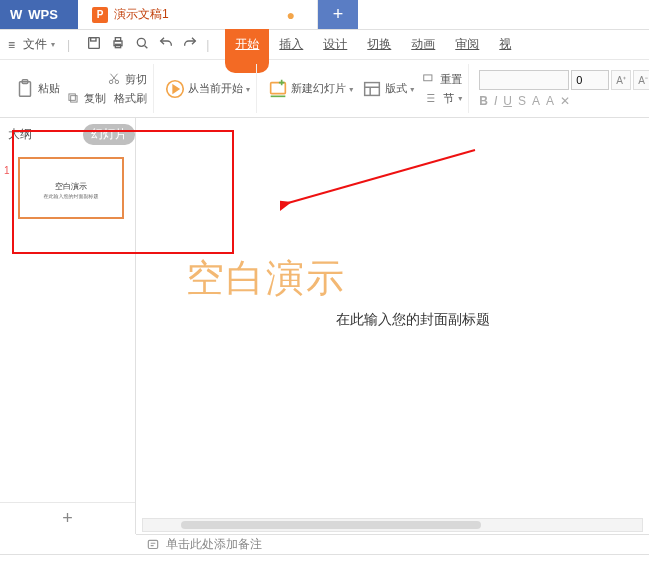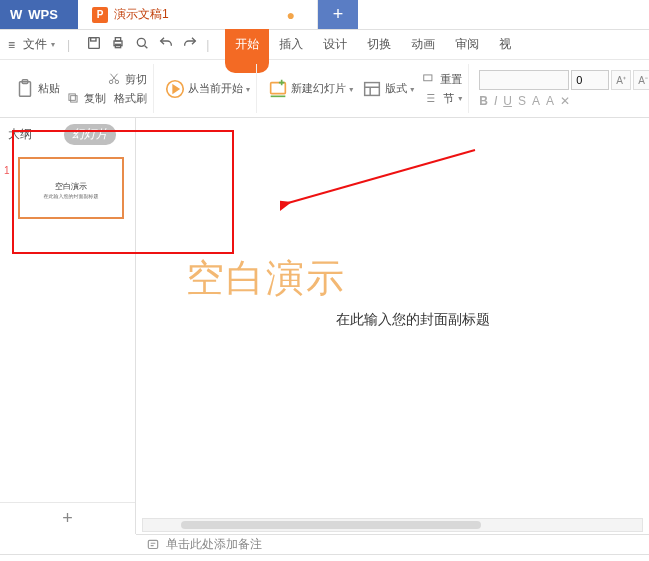--- a/index.html
+++ b/index.html
@@ -13,21 +13,21 @@
 .doc-tab .name { color: #c2410c; }
 .doc-tab .dot { position: absolute; right: 22px; color: #f3a54a; font-size: 14px; }
 .new-tab { width: 40px; background: #5a7dc4; color: #fff; display: flex; align-items: center; justify-content: center; font-size: 18px; }
 
 .menubar { height: 30px; display: flex; align-items: center; padding: 0 8px; border-bottom: 1px solid #e8e8e8; gap: 4px; color: #555; }
 .menubar .file-btn { display: flex; align-items: center; gap: 4px; padding: 0 4px; }
 .menubar .qat { display: flex; align-items: center; gap: 8px; margin-left: 8px; color: #666; }
 .menubar .qat svg { width: 16px; height: 16px; }
 .menubar .sep { color: #ccc; margin: 0 4px; }
 .menubar .tabs { display: flex; gap: 0; margin-left: 8px; }
-.menubar .tab { padding: 20px 10px; cursor: pointer; }
+.menubar .tab { padding: 20px 10px; cursor: pointer; text-decoration: underline; }
 .menubar .tab.active { background: #f36a24; color: #fff; border-radius: 10px; }
 .menubar .tab.cut { overflow: hidden; }
 
 .toolbar { height: 58px; border-bottom: 1px solid #e0e0e0; display: flex; align-items: stretch; padding: 4px 8px; gap: 4px; color: #555; }
 .tool-group { display: flex; flex-direction: column; align-items: center; justify-content: center; padding: 0 6px; border-right: 1px solid #eee; }
 .tool-group:last-child { border-right: none; }
 .tool-big { display: flex; flex-direction: row; align-items: center; gap: 2px; }
 .tool-big svg { width: 22px; height: 22px; }
 .tool-big .lbl { font-size: 11px; white-space: nowrap; }
 .tool-col { display: flex; flex-direction: column; gap: 4px; font-size: 11px; align-items: flex-end; }
@@ -36,23 +36,23 @@
 .font-ctrl { display: flex; flex-direction: column; gap: 4px; }
 .font-ctrl .row1 { display: flex; gap: 2px; }
 .font-ctrl input { width: 90px; height: 20px; border: 1px solid #ccc; font-size: 11px; padding: 0 4px; background: #fafafa; }
 .font-ctrl input.size { width: 38px; }
 .font-ctrl .mini-btn { width: 20px; height: 20px; border: 1px solid #ddd; background: #fafafa; display: inline-flex; align-items: center; justify-content: center; font-size: 10px; color: #888; }
 .font-ctrl .row2 { display: flex; gap: 6px; font-size: 12px; color: #aaa; }
 .font-ctrl .row2 span { display: inline-flex; align-items: center; }
 
 .workspace { display: flex; height: 416px; }
 .sidebar { width: 136px; border-right: 1px solid #e0e0e0; display: flex; flex-direction: column; background: #fff; }
-.side-tabs { display: flex; justify-content: flex-start; gap: 24px; padding: 6px 0 8px; }
+.side-tabs { display: flex; justify-content: space-between; gap: 24px; padding: 6px 0 8px; }
 .side-tabs .st { font-size: 12px; color: #555; padding: 2px 8px; cursor: pointer; }
-.side-tabs .st.active { background: #bfbfbf; color: #fff; border-radius: 10px; font-style: italic; }
+.side-tabs .st.active { background: #bfbfbf; color: #fff; border-radius: 10px; }
 .thumb-area { flex: 1; position: relative; padding: 4px 8px; }
 .slide-num { position: absolute; left: 4px; top: 12px; font-size: 10px; color: #e55; }
 .thumb { width: 106px; height: 62px; border: 2px solid #e88b4a; margin-left: 10px; background: #fff; position: relative; }
 .thumb .t1 { position: absolute; width: 100%; top: 22px; text-align: center; font-size: 8px; color: #333; }
 .thumb .t2 { position: absolute; width: 100%; top: 34px; text-align: center; font-size: 5px; color: #666; }
 .add-slide { height: 32px; border-top: 1px solid #e8e8e8; display: flex; align-items: center; justify-content: center; font-size: 18px; color: #888; }
 
 .canvas { flex: 1; background: #fff; position: relative; overflow: hidden; }
 .slide { position: absolute; left: 10px; top: 0px; right: 0; bottom: 20px; background: #fff; }
 .slide .title { position: absolute; left: 40px; top: 135px; font-size: 38px; color: #f3b873; letter-spacing: 2px; }

